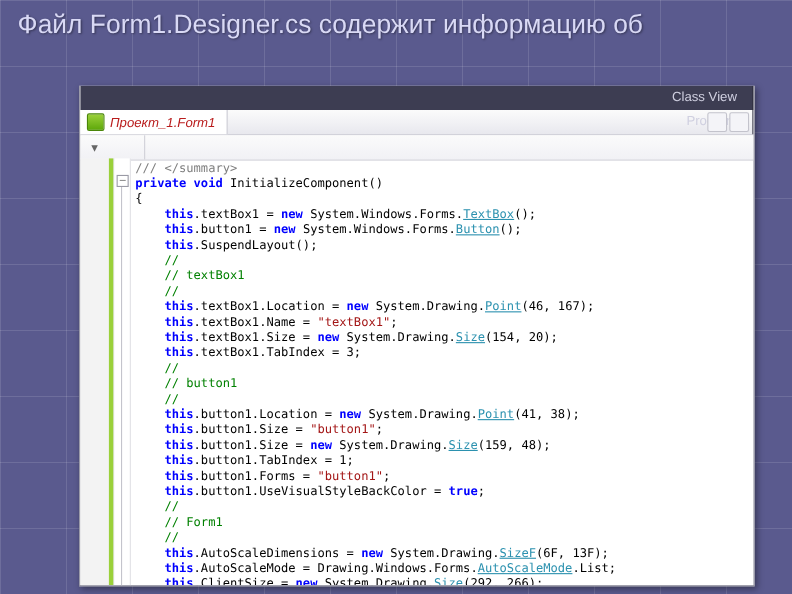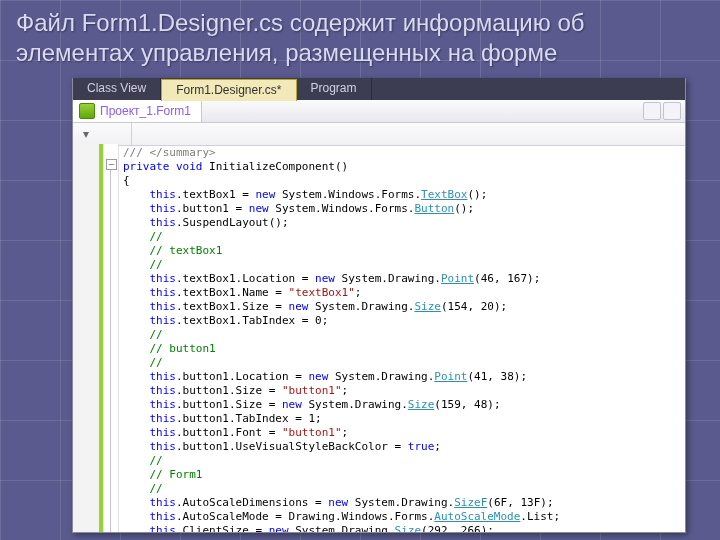--- a/index.html
+++ b/index.html
@@ -20,38 +20,38 @@
     position:absolute;left:72px;top:78px;width:612px;height:454px;
     background:#fff;border:1px solid #8a8a9a;border-top:none;
     box-shadow:2px 2px 6px rgba(0,0,0,.4);
     overflow:hidden;
     font-family:Consolas,Menlo,monospace;
   }
   .tabstrip{
     display:flex;align-items:flex-end;height:22px;
     background:#3d3d52;
     font-family:"Segoe UI",Tahoma,sans-serif;
-    font-size:12px;color:#d0d0e0;
+    font-size:12px;color:#d0d0e0;flex-direction:column;
   }
   .tab{
     padding:3px 14px 4px 14px;height:15px;line-height:15px;
     border-right:1px solid #2b2b3a;
     cursor:pointer;white-space:nowrap;
   }
   .tab.active{
     background:#f1e9b8;color:#333;border-top:1px solid #b8a628;
     border-left:1px solid #b8a628;border-right:1px solid #b8a628;
     position:relative;top:1px;padding-bottom:3px;
   }
   .subtab{
     display:flex;align-items:center;height:22px;
     background:linear-gradient(#fbfbfb,#e8e8ee);
     border-bottom:1px solid #c9c9d2;
     font-family:"Segoe UI",Tahoma,sans-serif;
-    font-size:12px;color:#8b5cf6;
+    font-size:12px;color:#b91c1c;font-style:italic;
   }
   .subtab .doc{
     display:flex;align-items:center;padding:0 10px 0 6px;height:100%;
     border-right:1px solid #c9c9d2;background:#fff;
   }
   .subtab .doc .ico{width:14px;height:14px;margin-right:5px;
     background:linear-gradient(#9bd13a,#5ea80b);border:1px solid #4a8609;border-radius:2px;}
   .subtab .nav{margin-left:auto;display:flex;align-items:center;padding-right:4px;}
   .navbtn{width:16px;height:16px;margin-left:2px;border:1px solid #c3c3cc;background:#f4f4f8;border-radius:2px;}
   .member{
@@ -75,39 +75,37 @@
     position:relative;
   }
   .outline{width:14px;background:#fff;border-right:1px solid #e2e2e6;position:relative;}
   .outline .box{position:absolute;left:2px;width:9px;height:9px;border:1px solid #9a9aa5;background:#fff;font-size:9px;line-height:8px;text-align:center;color:#555;}
   .outline .line{position:absolute;left:6px;width:0;border-left:1px solid #c4c4cc;}
   .chg{position:absolute;right:0;top:0;width:4px;background:#9ad03a;height:100%;}
   .code{
     flex:1;padding:2px 0 0 4px;font-size:11px;line-height:14px;color:#000;
     white-space:pre;overflow:hidden;
   }
-  .c-kw{color:#0000ff;}
+  .c-kw{color:#0000ff;font-weight:bold;}
   .c-type{color:#2b91af;text-decoration:underline;}
   .c-str{color:#a31515;}
   .c-cm{color:#008000;}
   .c-doc{color:#808080;}
 </style>
 </head>
 <body>
 
 <div class="slide">
   <div class="title">
     <span>Файл Form1.Designer.cs содержит информацию об</span><br>
-    <span>элементах управления, размещенных на форме</span>
   </div>
 
   <div class="ide">
     <div class="tabstrip">
       <div class="tab">Class View</div>
-      <div class="tab active">Form1.Designer.cs*</div>
       <div class="tab">Program</div>
     </div>
 
     <div class="subtab">
       <div class="doc">
         <span class="ico"></span>
         <span>Проект_1.Form1</span>
       </div>
       <div class="nav">
         <div class="navbtn"></div>
@@ -134,29 +132,29 @@
 <span>{</span>
 <span class="c-kw">    this</span><span>.textBox1 = </span><span class="c-kw">new</span><span> System.Windows.Forms.</span><span class="c-type">TextBox</span><span>();</span>
 <span class="c-kw">    this</span><span>.button1 = </span><span class="c-kw">new</span><span> System.Windows.Forms.</span><span class="c-type">Button</span><span>();</span>
 <span class="c-kw">    this</span><span>.SuspendLayout();</span>
 <span class="c-cm">    //</span>
 <span class="c-cm">    // textBox1</span>
 <span class="c-cm">    //</span>
 <span class="c-kw">    this</span><span>.textBox1.Location = </span><span class="c-kw">new</span><span> System.Drawing.</span><span class="c-type">Point</span><span>(46, 167);</span>
 <span class="c-kw">    this</span><span>.textBox1.Name = </span><span class="c-str">"textBox1"</span><span>;</span>
 <span class="c-kw">    this</span><span>.textBox1.Size = </span><span class="c-kw">new</span><span> System.Drawing.</span><span class="c-type">Size</span><span>(154, 20);</span>
-<span class="c-kw">    this</span><span>.textBox1.TabIndex = 0;</span>
+<span class="c-kw">    this</span><span>.textBox1.TabIndex = 3;</span>
 <span class="c-cm">    //</span>
 <span class="c-cm">    // button1</span>
 <span class="c-cm">    //</span>
 <span class="c-kw">    this</span><span>.button1.Location = </span><span class="c-kw">new</span><span> System.Drawing.</span><span class="c-type">Point</span><span>(41, 38);</span>
 <span class="c-kw">    this</span><span>.button1.Size = </span><span class="c-str">"button1"</span><span>;</span>
 <span class="c-kw">    this</span><span>.button1.Size = </span><span class="c-kw">new</span><span> System.Drawing.</span><span class="c-type">Size</span><span>(159, 48);</span>
 <span class="c-kw">    this</span><span>.button1.TabIndex = 1;</span>
-<span class="c-kw">    this</span><span>.button1.Font = </span><span class="c-str">"button1"</span><span>;</span>
+<span class="c-kw">    this</span><span>.button1.Forms = </span><span class="c-str">"button1"</span><span>;</span>
 <span class="c-kw">    this</span><span>.button1.UseVisualStyleBackColor = </span><span class="c-kw">true</span><span>;</span>
 <span class="c-cm">    //</span>
 <span class="c-cm">    // Form1</span>
 <span class="c-cm">    //</span>
 <span class="c-kw">    this</span><span>.AutoScaleDimensions = </span><span class="c-kw">new</span><span> System.Drawing.</span><span class="c-type">SizeF</span><span>(6F, 13F);</span>
 <span class="c-kw">    this</span><span>.AutoScaleMode = Drawing.Windows.Forms.</span><span class="c-type">AutoScaleMode</span><span>.List;</span>
 <span class="c-kw">    this</span><span>.ClientSize = </span><span class="c-kw">new</span><span> System.Drawing.</span><span class="c-type">Size</span><span>(292, 266);</span>
 
 
 

